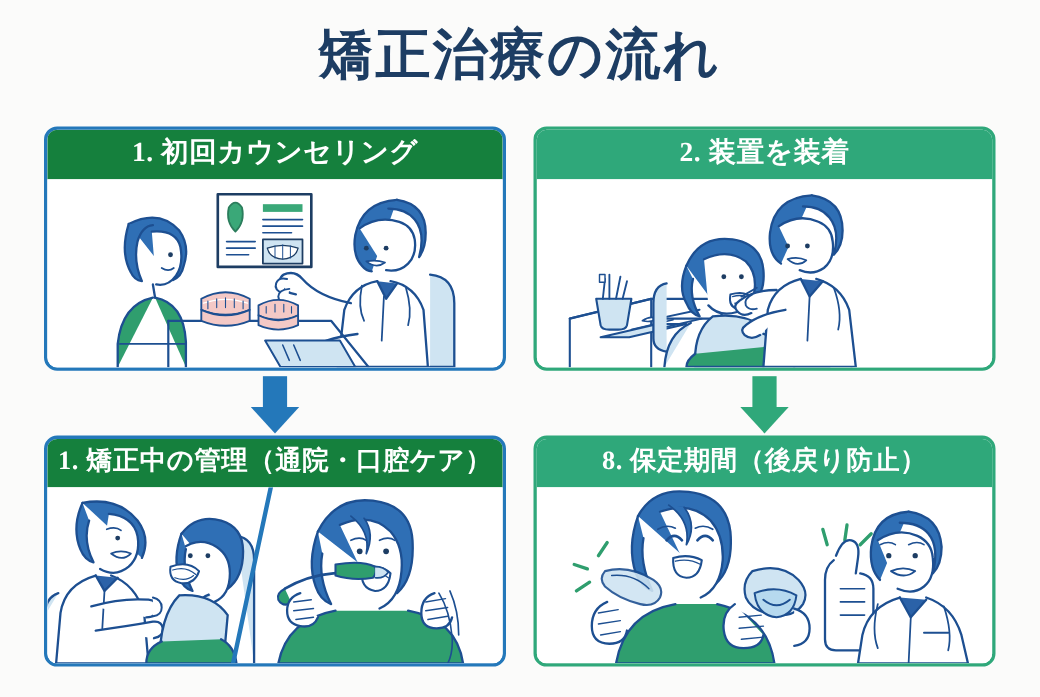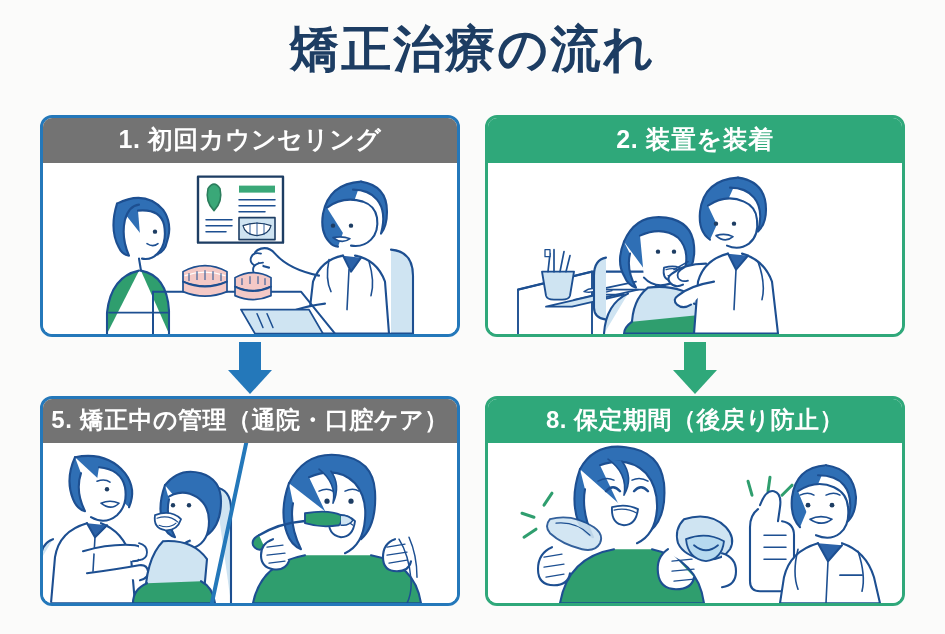--- a/index.html
+++ b/index.html
@@ -11,20 +11,21 @@
     background: #fbfbfa;
     font-family: "Liberation Sans", "DejaVu Sans", sans-serif;
     overflow: hidden;
     position: relative;
   }
 
   .page {
     position: relative;
     width: 873px;
     height: 634px;
+    font-family: Liberation Serif, serif;
   }
 
   
   .title {
     position: absolute;
     top: 22px;
     left: 0;
     width: 945px;
     text-align: center;
     font-size: 50px;
@@ -41,21 +42,21 @@
     border-radius: 12px;
     border: 3px solid #2478ba;
     background: #ffffff;
     overflow: hidden;
     display: flex;
     flex-direction: column;
   }
   .card.green { border-color: #2fa87a; }
 
   .card-header {
-    background: #737373;
+    background: #15803d;
     color: #ffffff;
     font-size: 25px;
     font-weight: bold;
     text-align: center;
     padding: 7px 4px 9px;
     letter-spacing: 0.5px;
     line-height: 1.15;
     white-space: nowrap;
   }
   .card.green .card-header { background: #2fa87a; }
@@ -247,21 +248,21 @@
 
             <path d="M196 104 q-8 4 -6 10 q3 5 10 3" fill="#ffffff" stroke="#1d4f91" stroke-width="1.7"></path>
             <path d="M200 98 l-14 8" stroke-width="1.7"></path>
           </g>
         </svg>
       </div>
     </div>
   </div>
 
   <div class="card card3">
-    <div class="card-header">5. 矯正中の管理（通院・口腔ケア）</div>
+    <div class="card-header">1. 矯正中の管理（通院・口腔ケア）</div>
     <div class="card-body">
       <div class="illus">
         <svg viewBox="0 0 414 160" xmlns="http://www.w3.org/2000/svg">
           <g fill="none" stroke="#1d4f91" stroke-width="2.1" stroke-linecap="round" stroke-linejoin="round">
 
             <path d="M172 44 q16 2 16 22 l0 94" fill="#cfe4f2" stroke="#1d4f91"></path>
             <path d="M150 96 q-22 8 -26 34" fill="#cfe4f2" stroke="#1d4f91"></path>
             <path d="M10 96 q-12 4 -12 20" fill="#cfe4f2" stroke="#1d4f91"></path>
 
             <path d="M32 14 q32 -6 50 16 q12 16 4 34" fill="#2f6fb5" stroke="#1d4f91"></path>

